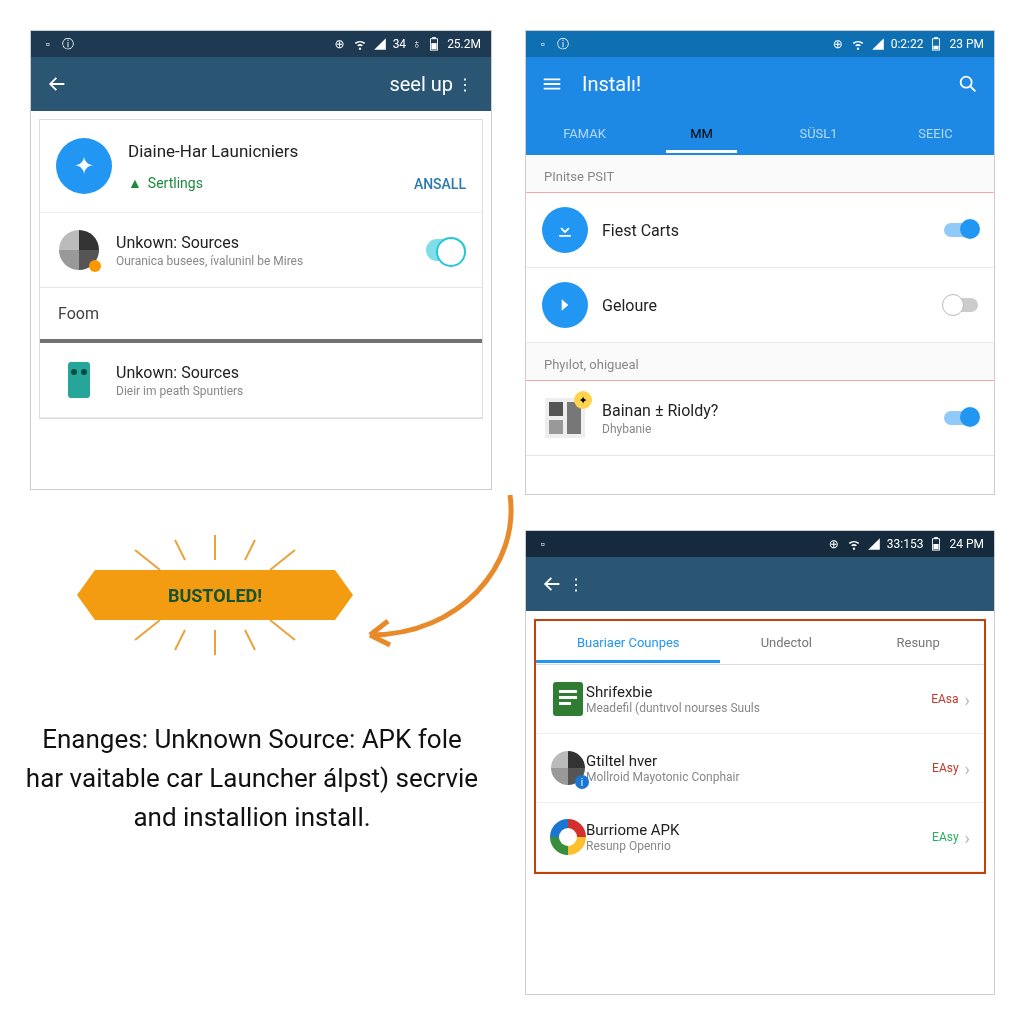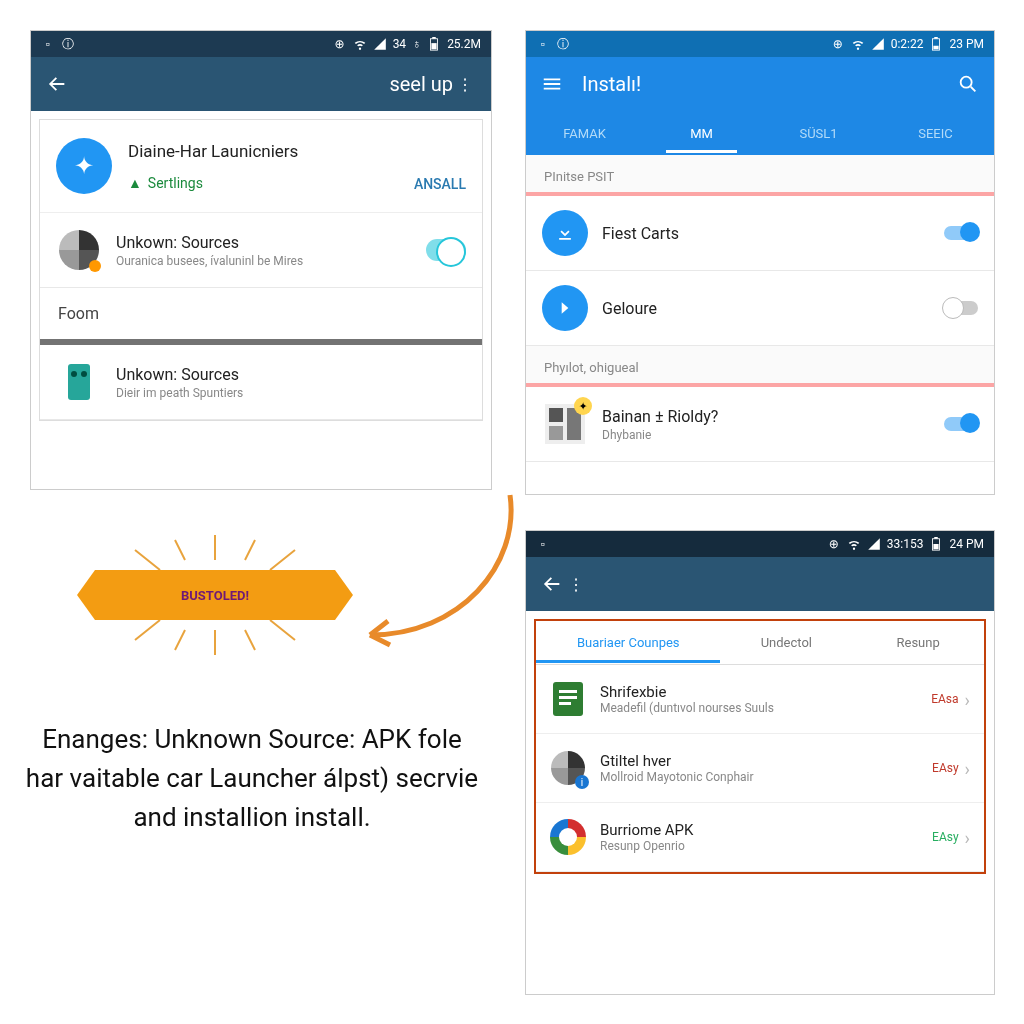--- a/index.html
+++ b/index.html
@@ -23,28 +23,28 @@
 .ab-dark { background: #2a5573; text-align: right; }
 .ab-blue { background: #1e88e5; }
 .appbar .title { font-size: 20px; margin-left: 18px; flex: 1; }
 .appbar .icon-btn { width: 24px; height: 24px; display: flex; align-items: center; justify-content: center; }
 
 
 .tabs { display: flex; height: 44px; align-items: center; }
 .tabs-blue { background: #1e88e5; color: #b3dbf8; }
 .tabs-white { background: #fff; color: #777; border-bottom: 1px solid #ddd; }
 .tab { flex: 1; text-align: center; font-size: 13px; padding: 12px 0; position: relative; }
-.tab.active-blue { color: #ffffff; }
+.tab.active-blue { color: #000000; }
 .tab.active-blue::after { content: ""; position: absolute; bottom: 0; left: 20%; right: 20%; height: 3px; background: #fff; }
 .tab.active-teal { color: #2196F3; }
 .tab.active-teal::after { content: ""; position: absolute; bottom: -1px; left: 0; right: 0; height: 3px; background: #2196F3; }
 
 
 .list { background: #fafafa; }
-.section-header { font-size: 13px; color: #888; padding: 14px 18px 8px; border-bottom: 4px solid #fca5a5; }
+.section-header { font-size: 13px; color: #888; padding: 14px 18px 8px; border-bottom: 1px solid #fca5a5; }
 .row { display: flex; align-items: center; padding: 14px 16px; border-bottom: 1px solid #e8e8e8; background: #fff; }
 .row .lead { width: 46px; height: 46px; border-radius: 50%; display: flex; align-items: center; justify-content: center; flex-shrink: 0; }
 .row .lead.blue { background: #2196F3; color: #fff; }
 .row .txt { flex: 1; margin-left: 14px; }
 .row .title-txt { font-size: 16px; color: #222; }
 .row .sub-txt { font-size: 12px; color: #888; margin-top: 2px; }
 .row .trail { margin-left: 10px; font-size: 13px; }
 
 
 .toggle { width: 40px; height: 22px; border-radius: 11px; position: relative; }
@@ -59,33 +59,33 @@
 
 .card1 { margin: 8px; border: 1px solid #ddd; background: #fff; }
 .app-row { display: flex; align-items: center; padding: 18px 16px; border-bottom: 1px solid #eee; }
 .app-circle { width: 56px; height: 56px; border-radius: 50%; background: #2196F3; display: flex; align-items: center; justify-content: center; color: #fff; font-size: 24px; }
 .app-meta { flex: 1; margin-left: 16px; }
 .app-title { font-size: 17px; color: #222; }
 .app-sub { display: flex; align-items: center; gap: 6px; font-size: 14px; color: #1b8a3d; margin-top: 14px; }
 .app-action { font-size: 14px; color: #2a7ab0; font-weight: 500; align-self: flex-end; margin-bottom: 2px; }
 .pie { width: 40px; height: 40px; border-radius: 50%; background: conic-gradient(#333 0 90deg, #555 90deg 180deg, #999 180deg 270deg, #bbb 270deg 360deg); position: relative; }
 .pie .badge { position: absolute; bottom: -2px; right: -2px; width: 12px; height: 12px; border-radius: 50%; background: #ff9800; }
-.foom { padding: 16px 18px; font-size: 16px; color: #444; border-bottom: 6px solid #737373; }
+.foom { padding: 16px 18px; font-size: 16px; color: #444; border-bottom: 4px solid #737373; }
 
 
 .row3 { display: flex; align-items: center; padding: 16px 14px; border-bottom: 1px solid #eee; }
 .row3 .sq { width: 36px; height: 36px; border-radius: 4px; display: flex; align-items: center; justify-content: center; }
-.row3 .txt3 { flex: 1; margin-left: 14px; }
+.row3 .txt3 { flex: 1; }
 .row3 .t3 { font-size: 15px; color: #222; }
 .row3 .s3 { font-size: 12px; color: #888; }
 .row3 .badge3 { font-size: 12px; margin-right: 6px; }
 .chev { color: #bbb; font-size: 18px; }
 
 
-.banner { position: absolute; left: 95px; top: 570px; width: 240px; height: 50px; background: #f39c12; display: flex; align-items: center; justify-content: center; color: #701a75; font-weight: 700; font-size: 13px; }
+.banner { position: absolute; left: 95px; top: 570px; width: 240px; height: 50px; background: #f39c12; display: flex; align-items: center; justify-content: center; color: #14532d; font-weight: 700; font-size: 18px; }
 .banner::before, .banner::after { content: ""; position: absolute; top: 0; border-top: 25px solid transparent; border-bottom: 25px solid transparent; }
 .banner::before { left: -18px; border-right: 18px solid #f39c12; }
 .banner::after { right: -18px; border-left: 18px solid #f39c12; }
 .sunburst { position: absolute; left: 85px; top: 525px; width: 260px; height: 140px; pointer-events: none; }
 .caption { position: absolute; left: 22px; top: 720px; width: 460px; font-size: 26px; line-height: 1.5; text-align: center; color: #111; }
 .arrow-svg { position: absolute; left: 340px; top: 485px; width: 190px; height: 180px; }
 
 .gcirc { width: 36px; height: 36px; border-radius: 50%; background: conic-gradient(#d32f2f 0 90deg, #fbc02d 90deg 180deg, #388e3c 180deg 270deg, #1976d2 270deg 360deg); position: relative; }
 .gcirc::after { content:""; position:absolute; inset:9px; background:#fff; border-radius:50%;}
 </style>

